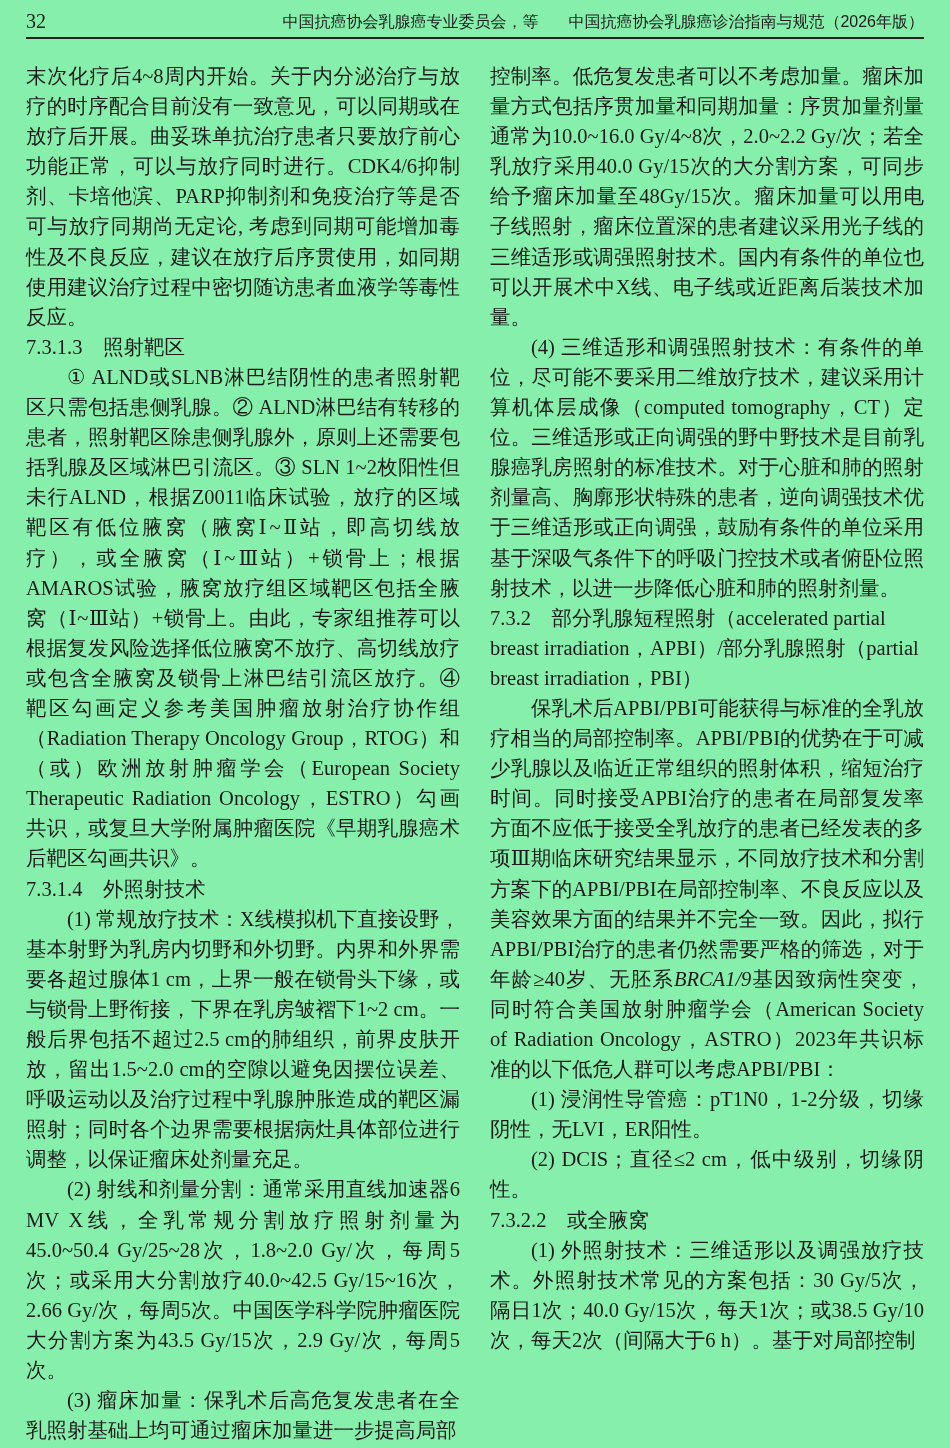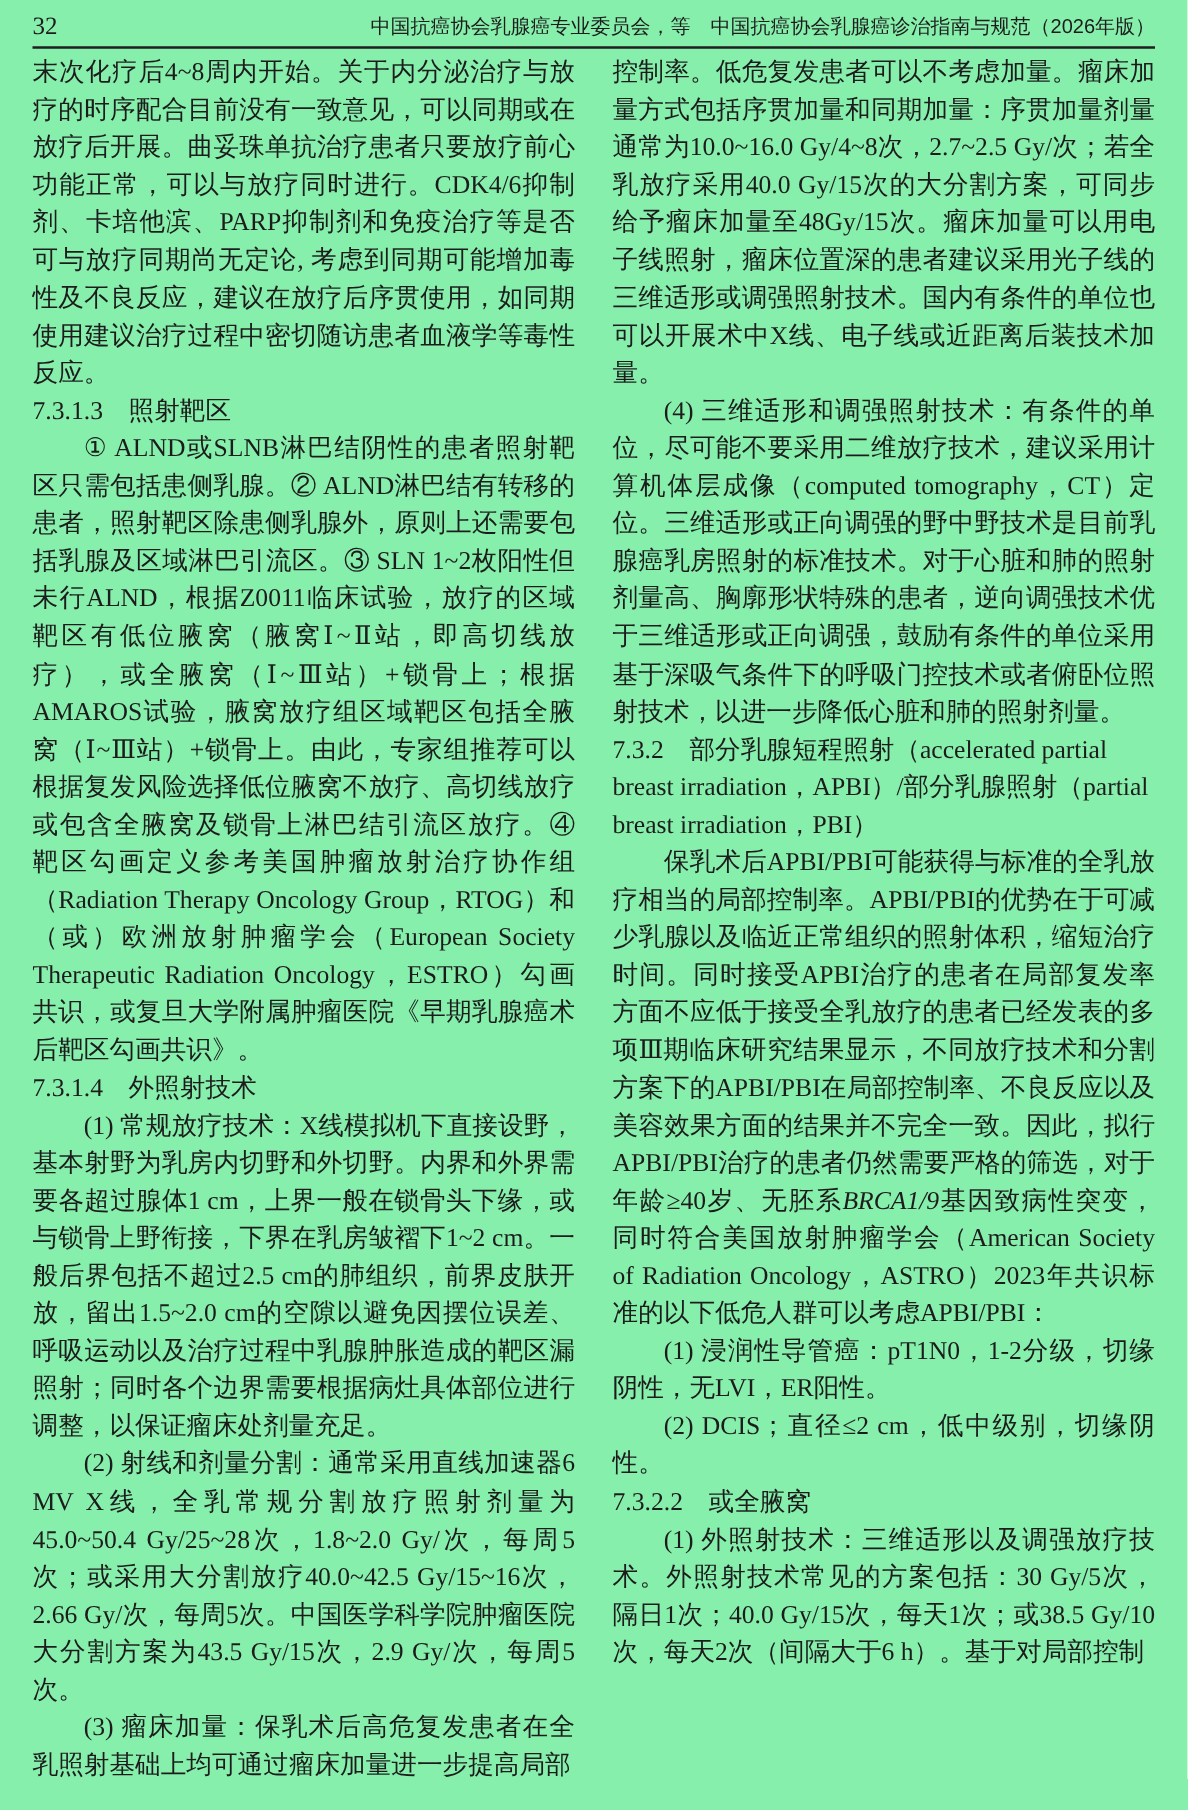--- a/index.html
+++ b/index.html
@@ -24,27 +24,27 @@
   .page-number {
     font-size: 20px;
     line-height: 22px;
     font-family: "Liberation Serif", "DejaVu Serif", serif;
   }
   .running-head {
     font-family: "Liberation Sans", "DejaVu Sans", sans-serif;
     font-size: 16px;
     line-height: 20px;
     display: flex;
-    gap: 16px;
+    gap: 30px;
     white-space: nowrap;
   }
   .columns {
     display: flex;
     gap: 30px;
-    padding: 4px 24px 0 26px;
+    padding: 22px 24px 0 26px;
   }
   .col {
     width: 434px;
     font-size: 20.5px;
     line-height: 30.1px;
     text-align: justify;
     text-justify: inter-character;
   }
   .col p, .col h3 {
     margin: 0;
@@ -77,21 +77,21 @@
       <p class="cont">末次化疗后4~8周内开始。关于内分泌治疗与放疗的时序配合目前没有一致意见，可以同期或在放疗后开展。曲妥珠单抗治疗患者只要放疗前心功能正常，可以与放疗同时进行。CDK4/6抑制剂、卡培他滨、PARP抑制剂和免疫治疗等是否可与放疗同期尚无定论, 考虑到同期可能增加毒性及不良反应，建议在放疗后序贯使用，如同期使用建议治疗过程中密切随访患者血液学等毒性反应。</p>
       <h3 class="heading">7.3.1.3　照射靶区</h3>
       <p class="para">① ALND或SLNB淋巴结阴性的患者照射靶区只需包括患侧乳腺。② ALND淋巴结有转移的患者，照射靶区除患侧乳腺外，原则上还需要包括乳腺及区域淋巴引流区。③ SLN 1~2枚阳性但未行ALND，根据Z0011临床试验，放疗的区域靶区有低位腋窝（腋窝Ⅰ~Ⅱ站，即高切线放疗），或全腋窝（Ⅰ~Ⅲ站）+锁骨上；根据AMAROS试验，腋窝放疗组区域靶区包括全腋窝（Ⅰ~Ⅲ站）+锁骨上。由此，专家组推荐可以根据复发风险选择低位腋窝不放疗、高切线放疗或包含全腋窝及锁骨上淋巴结引流区放疗。④ 靶区勾画定义参考美国肿瘤放射治疗协作组（Radiation Therapy Oncology Group，RTOG）和（或）欧洲放射肿瘤学会（European Society Therapeutic Radiation Oncology，ESTRO）勾画共识，或复旦大学附属肿瘤医院《早期乳腺癌术后靶区勾画共识》。</p>
       <h3 class="heading">7.3.1.4　外照射技术</h3>
       <p class="para">(1) 常规放疗技术：X线模拟机下直接设野，基本射野为乳房内切野和外切野。内界和外界需要各超过腺体1 cm，上界一般在锁骨头下缘，或与锁骨上野衔接，下界在乳房皱褶下1~2 cm。一般后界包括不超过2.5 cm的肺组织，前界皮肤开放，留出1.5~2.0 cm的空隙以避免因摆位误差、呼吸运动以及治疗过程中乳腺肿胀造成的靶区漏照射；同时各个边界需要根据病灶具体部位进行调整，以保证瘤床处剂量充足。</p>
       <p class="para">(2) 射线和剂量分割：通常采用直线加速器6 MV X线，全乳常规分割放疗照射剂量为45.0~50.4 Gy/25~28次，1.8~2.0 Gy/次，每周5次；或采用大分割放疗40.0~42.5 Gy/15~16次，2.66 Gy/次，每周5次。中国医学科学院肿瘤医院大分割方案为43.5 Gy/15次，2.9 Gy/次，每周5次。</p>
       <p class="para">(3) 瘤床加量：保乳术后高危复发患者在全乳照射基础上均可通过瘤床加量进一步提高局部</p>
     </section>
 
     <section class="col">
-      <p class="cont">控制率。低危复发患者可以不考虑加量。瘤床加量方式包括序贯加量和同期加量：序贯加量剂量通常为10.0~16.0 Gy/4~8次，2.7~2.5 Gy/次；若全乳放疗采用40.0 Gy/15次的大分割方案，可同步给予瘤床加量至48Gy/15次。瘤床加量可以用电子线照射，瘤床位置深的患者建议采用光子线的三维适形或调强照射技术。国内有条件的单位也可以开展术中X线、电子线或近距离后装技术加量。</p>
+      <p class="cont">控制率。低危复发患者可以不考虑加量。瘤床加量方式包括序贯加量和同期加量：序贯加量剂量通常为10.0~16.0 Gy/4~8次，2.0~2.2 Gy/次；若全乳放疗采用40.0 Gy/15次的大分割方案，可同步给予瘤床加量至48Gy/15次。瘤床加量可以用电子线照射，瘤床位置深的患者建议采用光子线的三维适形或调强照射技术。国内有条件的单位也可以开展术中X线、电子线或近距离后装技术加量。</p>
       <p class="para">(4) 三维适形和调强照射技术：有条件的单位，尽可能不要采用二维放疗技术，建议采用计算机体层成像（computed tomography，CT）定位。三维适形或正向调强的野中野技术是目前乳腺癌乳房照射的标准技术。对于心脏和肺的照射剂量高、胸廓形状特殊的患者，逆向调强技术优于三维适形或正向调强，鼓励有条件的单位采用基于深吸气条件下的呼吸门控技术或者俯卧位照射技术，以进一步降低心脏和肺的照射剂量。</p>
       <h3 class="heading">7.3.2　部分乳腺短程照射（accelerated partial breast irradiation，APBI）/部分乳腺照射（partial breast irradiation，PBI）</h3>
       <p class="para"><span>保乳术后APBI/PBI可能获得与标准的全乳放疗相当的局部控制率。APBI/PBI的优势在于可减少乳腺以及临近正常组织的照射体积，缩短治疗时间。同时接受APBI治疗的患者在局部复发率方面不应低于接受全乳放疗的患者已经发表的多项Ⅲ期临床研究结果显示，不同放疗技术和分割方案下的APBI/PBI在局部控制率、不良反应以及美容效果方面的结果并不完全一致。因此，拟行APBI/PBI治疗的患者仍然需要严格的筛选，对于年龄≥40岁、无胚系</span><i class="gene">BRCA1/9</i><span>基因致病性突变，同时符合美国放射肿瘤学会（American Society of Radiation Oncology，ASTRO）2023年共识标准的以下低危人群可以考虑APBI/PBI：</span></p>
       <p class="para">(1) 浸润性导管癌：pT1N0，1-2分级，切缘阴性，无LVI，ER阳性。</p>
       <p class="para">(2) DCIS；直径≤2 cm，低中级别，切缘阴性。</p>
       <h3 class="heading">7.3.2.2　或全腋窝</h3>
       <p class="para">(1) 外照射技术：三维适形以及调强放疗技术。外照射技术常见的方案包括：30 Gy/5次，隔日1次；40.0 Gy/15次，每天1次；或38.5 Gy/10次，每天2次（间隔大于6 h）。基于对局部控制</p>
     </section>
 
   </main>

